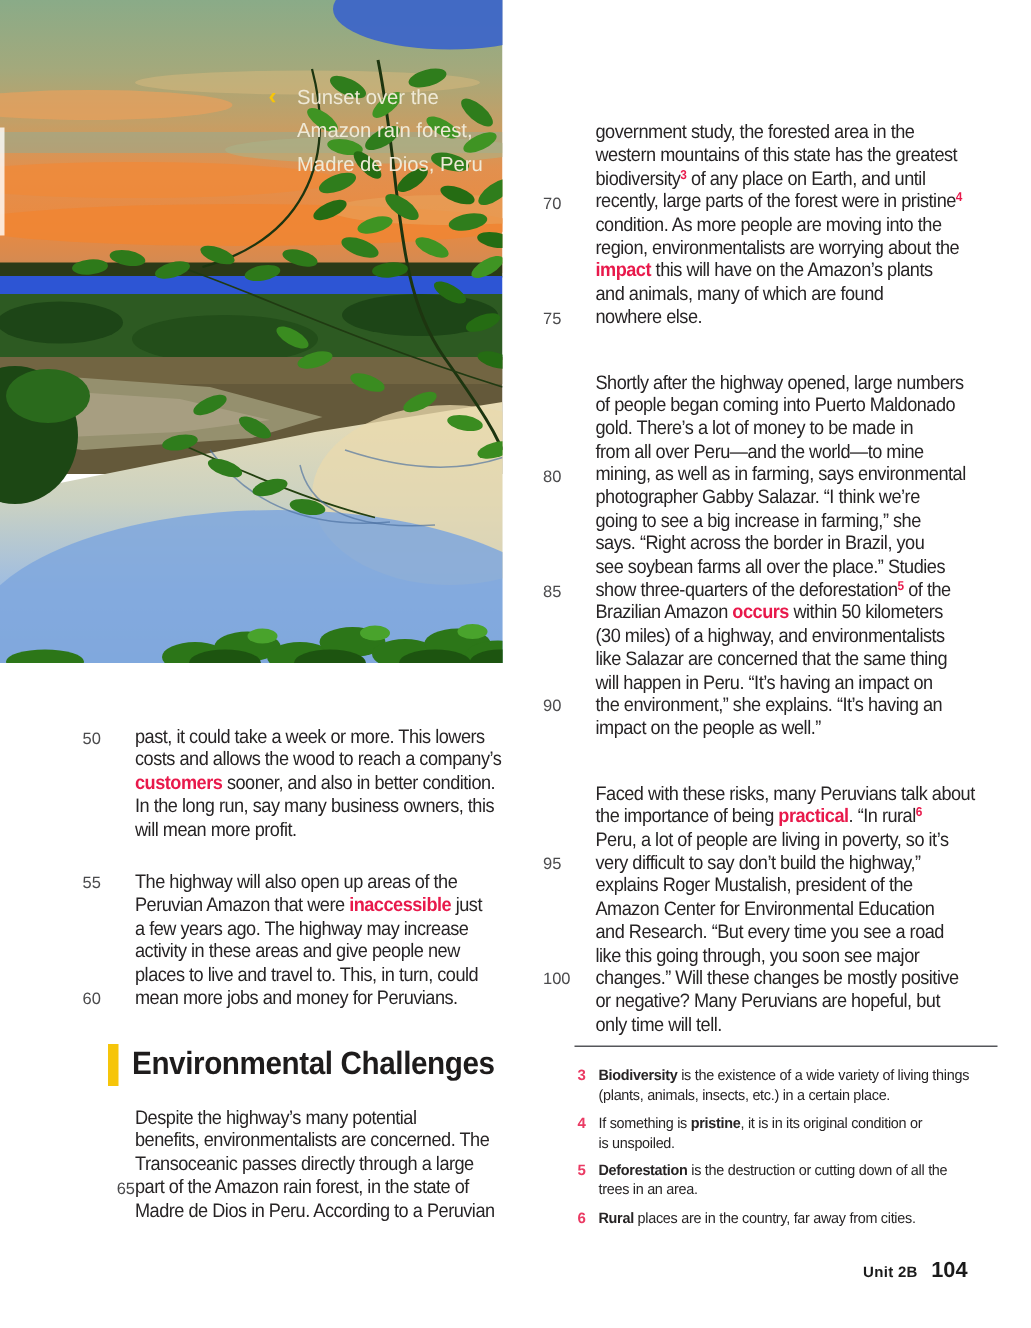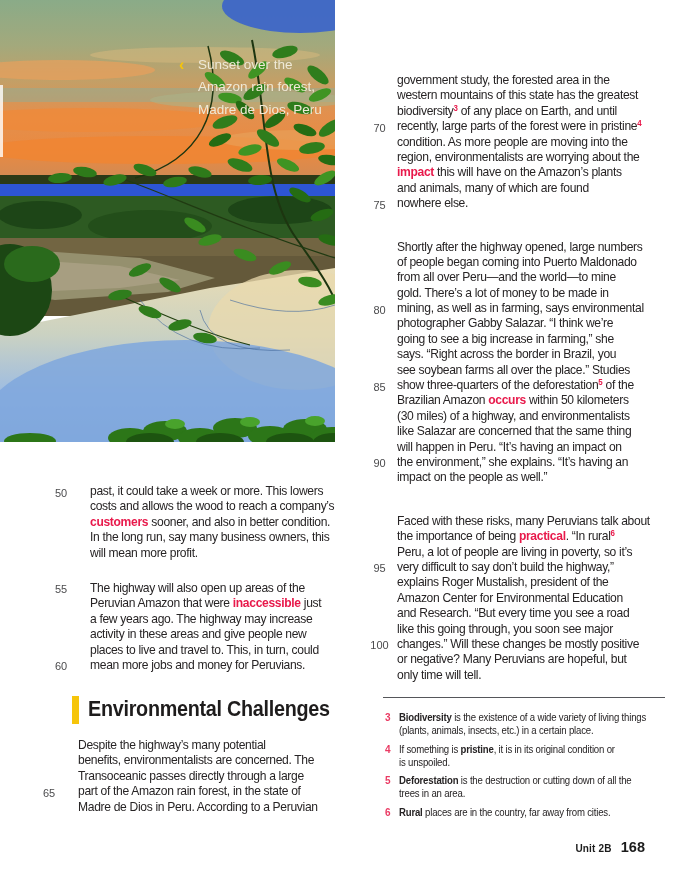--- a/index.html
+++ b/index.html
@@ -19,22 +19,22 @@
   .line{display:flex;height:15.4px;line-height:15.4px;}
   .lnum{flex:none;width:35px;font-size:11px;color:#4b4b4d;padding:2.5px 0 0 4px;}
   .ltext{white-space:pre;font-size:13px;letter-spacing:-0.35px;
          transform:scaleX(0.93);transform-origin:0 0;}
   .kw{color:#e8194b;font-weight:bold;}
   .bold{font-weight:bold;}
   .supref{color:#e8194b;font-weight:bold;font-size:8.5px;position:relative;top:-4px;}
 
   #leftcol-upper{left:51px;top:483px;width:310px;}
   #leftcol-upper .para{margin-bottom:20px;}
-  #leftcol-lower{left:39px;top:737px;width:310px;}
-  #rightcol{left:358px;top:72px;width:325px;text-align:center;}
+  #leftcol-lower{left:51px;top:737px;width:310px;text-align:right;}
+  #rightcol{left:358px;top:80px;width:325px;}
 
   
   .heading-row{position:absolute;left:72px;top:695px;display:flex;align-items:center;}
   .hbar{width:7px;height:28px;background:#f6c50a;margin:1px 9px 0 0;}
   .heading-row h1{margin:0;font-size:21.5px;font-weight:bold;color:#1e1c1c;
                   letter-spacing:-0.3px;white-space:nowrap;
                   transform:scaleX(0.92);transform-origin:0 0;}
 
   
   .rule{position:absolute;left:383px;top:697px;width:282px;border-top:1.6px solid #55565a;}
@@ -323,25 +323,25 @@
         <div class="line">
           <span class="lnum"></span>
           <span class="ltext"><span>Shortly after the highway opened, large numbers</span></span>
         </div>
         <div class="line">
           <span class="lnum"></span>
           <span class="ltext"><span>of people began coming into Puerto Maldonado</span></span>
         </div>
         <div class="line">
           <span class="lnum"></span>
+          <span class="ltext"><span>gold. There’s a lot of money to be made in</span></span>
+        </div>
+        <div class="line">
+          <span class="lnum"></span>
           <span class="ltext"><span>from all over Peru—and the world—to mine</span></span>
-        </div>
-        <div class="line">
-          <span class="lnum"></span>
-          <span class="ltext"><span>gold. There’s a lot of money to be made in</span></span>
         </div>
         <div class="line">
           <span class="lnum">80</span>
           <span class="ltext"><span>mining, as well as in farming, says environmental</span></span>
         </div>
         <div class="line">
           <span class="lnum"></span>
           <span class="ltext"><span>photographer Gabby Salazar. “I think we’re</span></span>
         </div>
         <div class="line">
@@ -468,16 +468,16 @@
     <div class="note">
         <div class="line">
           <span class="lnum">6</span>
           <span class="ltext"><span class="bold">Rural</span><span> places are in the country, far away from cities.</span></span>
         </div>
       </div>
   </div>
 
   <div class="footer">
     <span class="unit">Unit 2B</span>
-    <span class="pnum">168</span>
+    <span class="pnum">104</span>
   </div>
 
 </div>
 
 </body></html>

